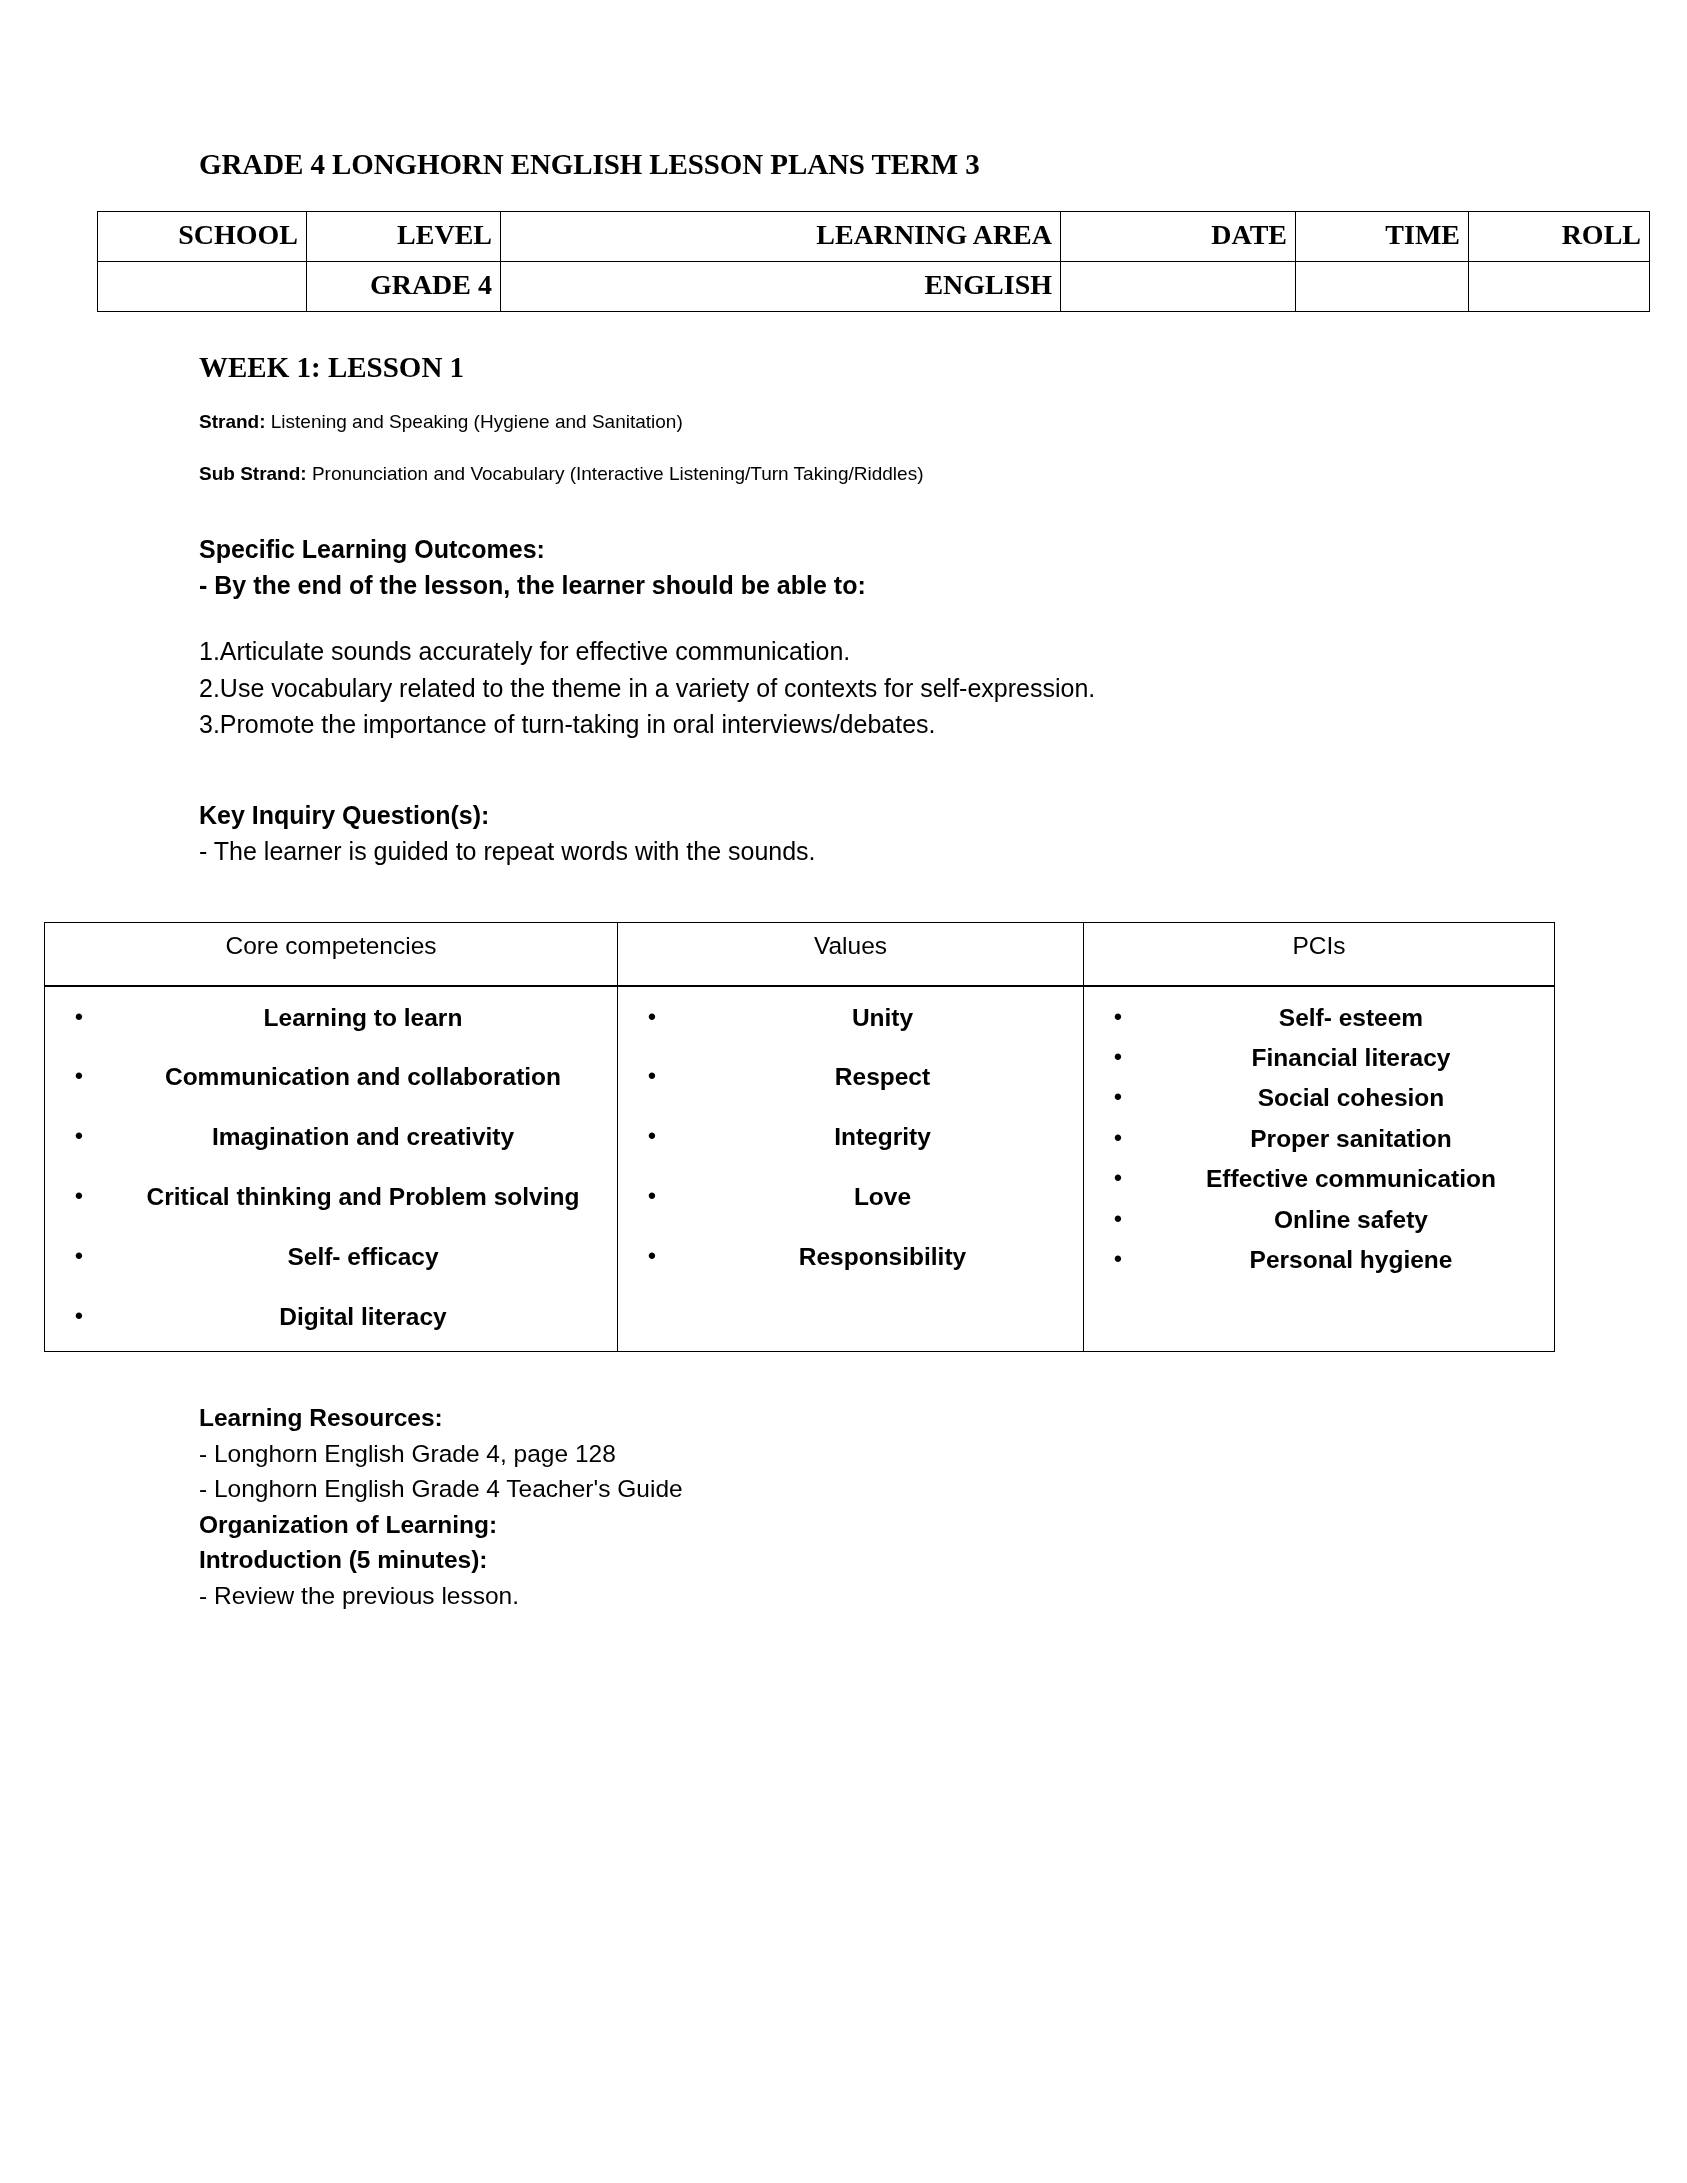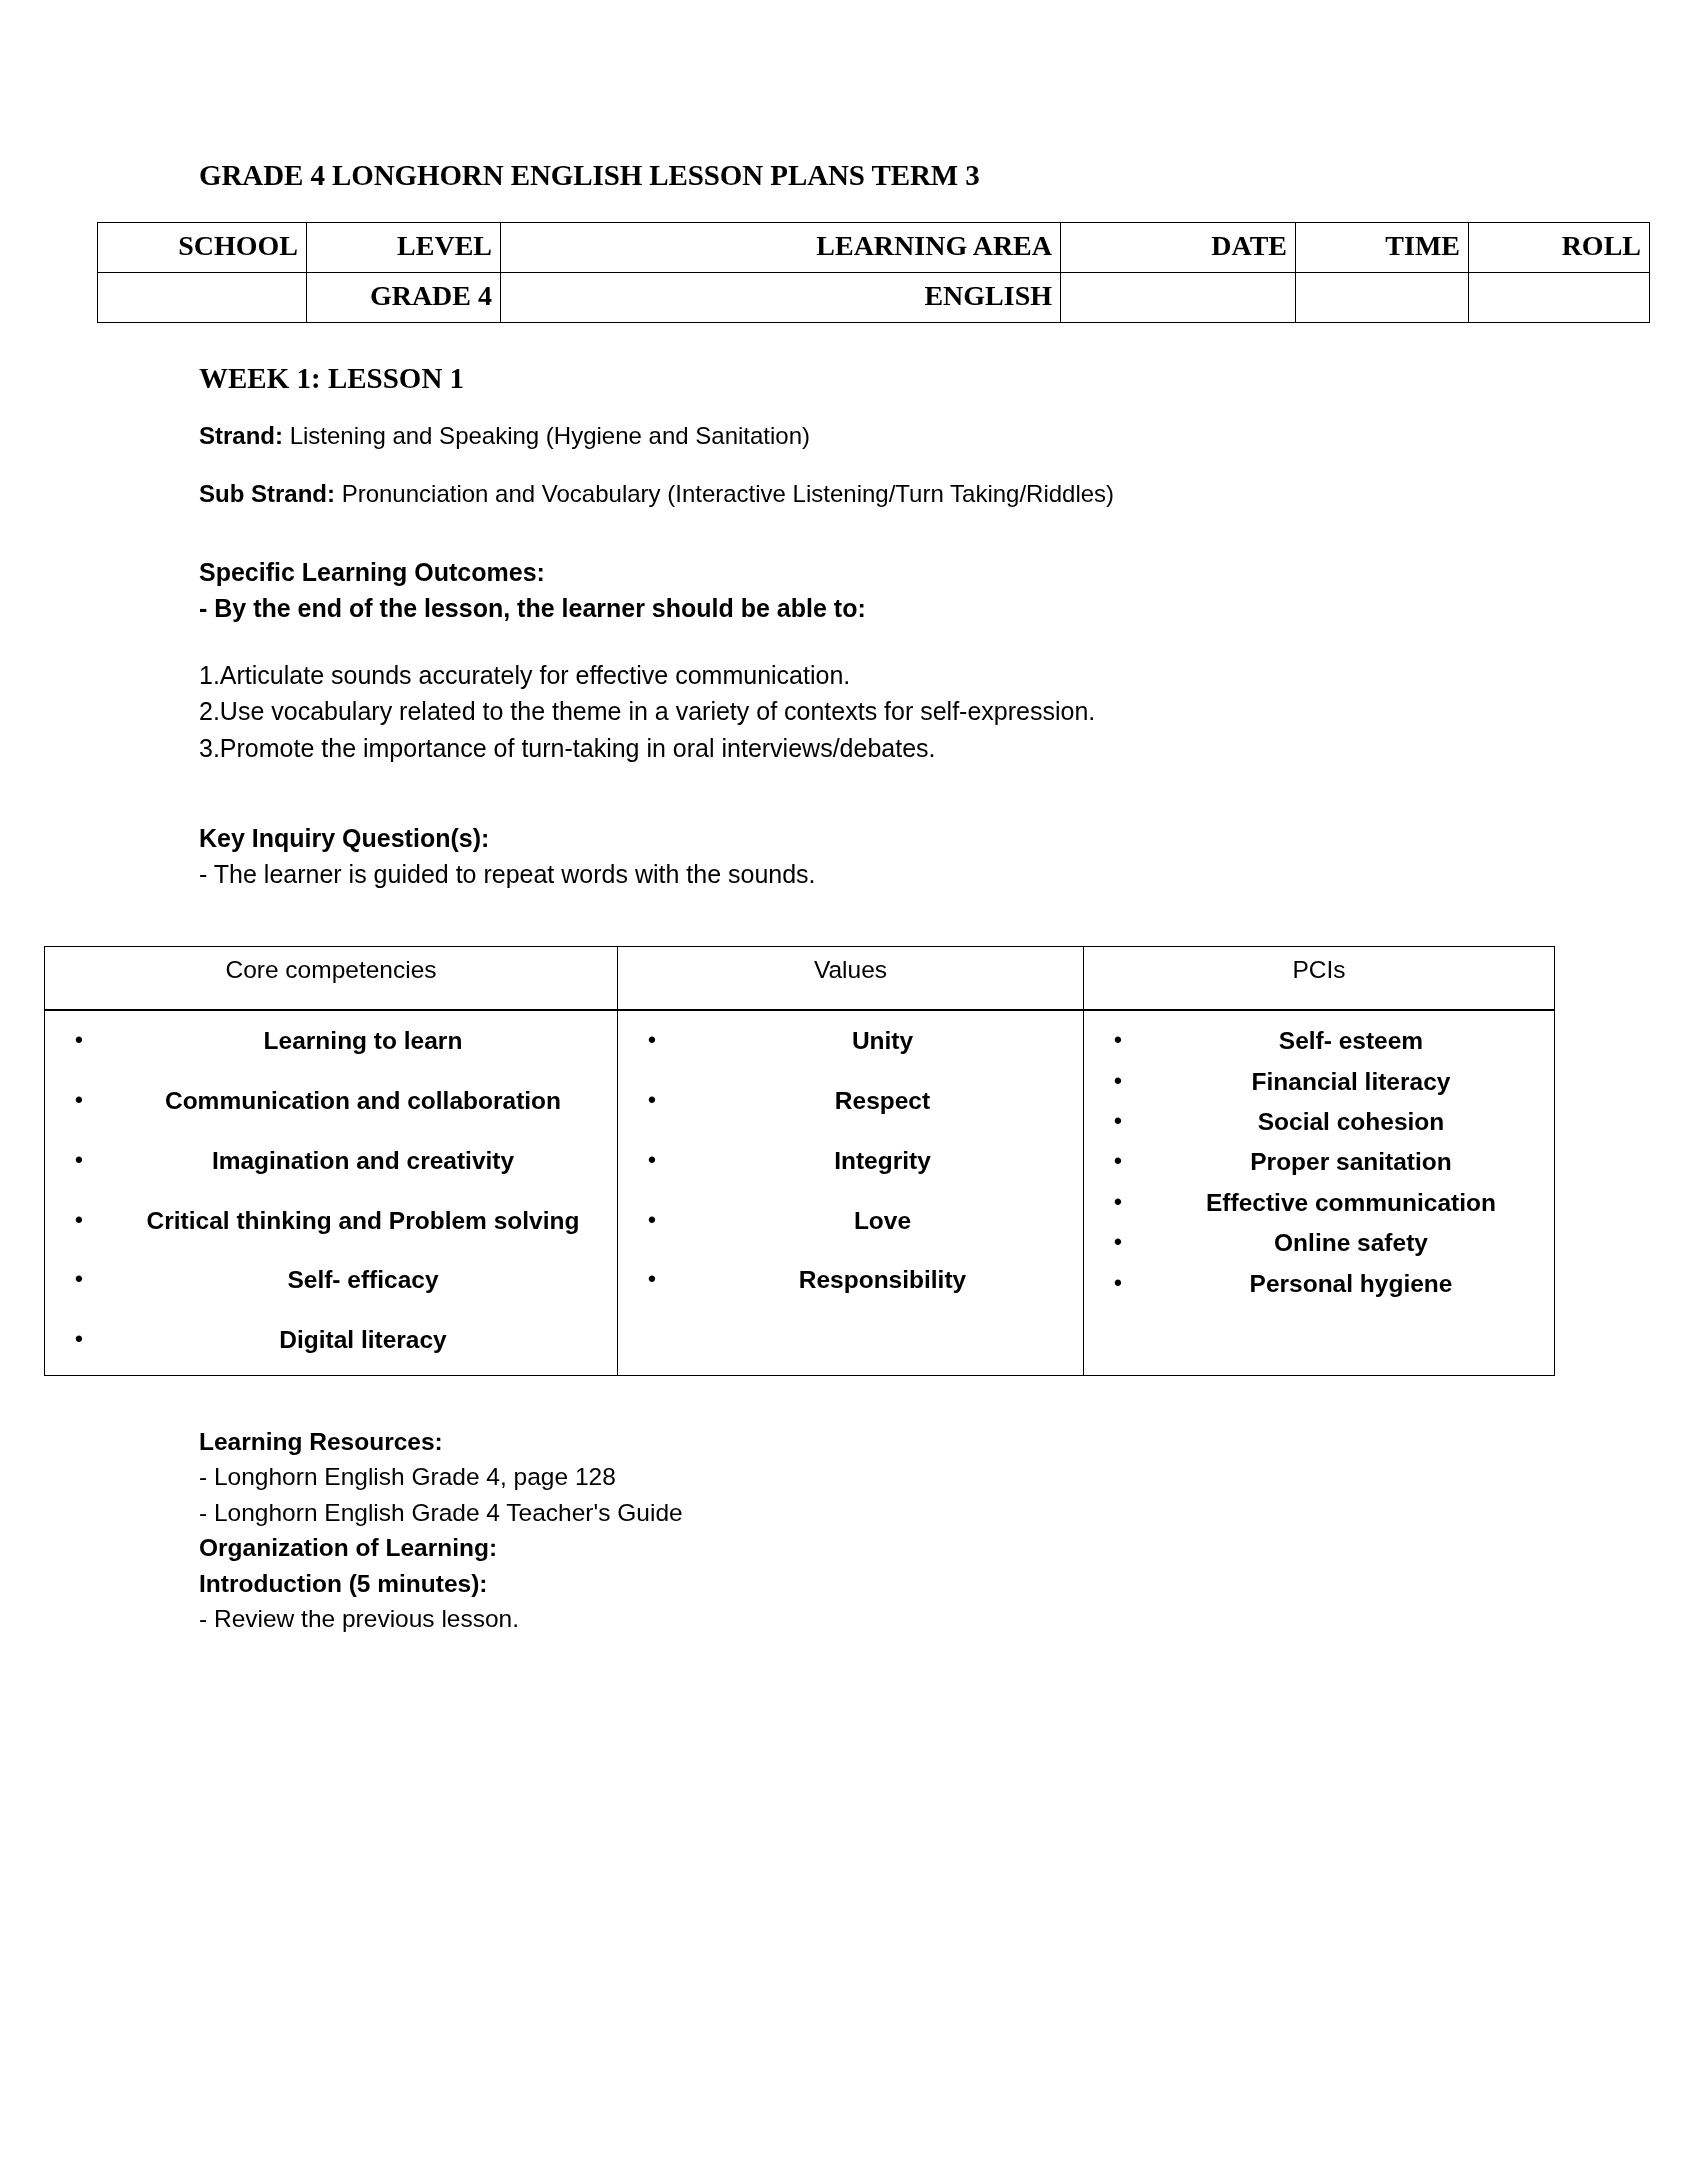--- a/index.html
+++ b/index.html
@@ -22,21 +22,21 @@
     height: 2183px;
     background: #ffffff;
     box-sizing: border-box;
     padding: 0;
     overflow: hidden;
   }
 
   .content {
     position: absolute;
     left: 97px;
-    top: 159px;
+    top: 148px;
     width: 1501px;
   }
 
   
   .doc-title {
     font-family: "Liberation Serif", serif;
     font-weight: bold;
     font-size: 29px;
     letter-spacing: -0.1px;
     margin: 0 0 0 102px;
@@ -77,21 +77,21 @@
     line-height: 1.0;
   }
   .week-heading {
     font-family: "Liberation Serif", serif;
     font-weight: bold;
     font-size: 29px;
     margin: 41px 0 0 0;
   }
   .para {
     margin: 28px 0 0 0;
-    font-size: 24px;
+    font-size: 19px;
     line-height: 1.25;
   }
   .para b { font-weight: bold; }
 
   .block-gap-lg { margin-top: 45px; }
 
   .tight-line {
     margin: 0;
     font-size: 25px;
     line-height: 1.45;

